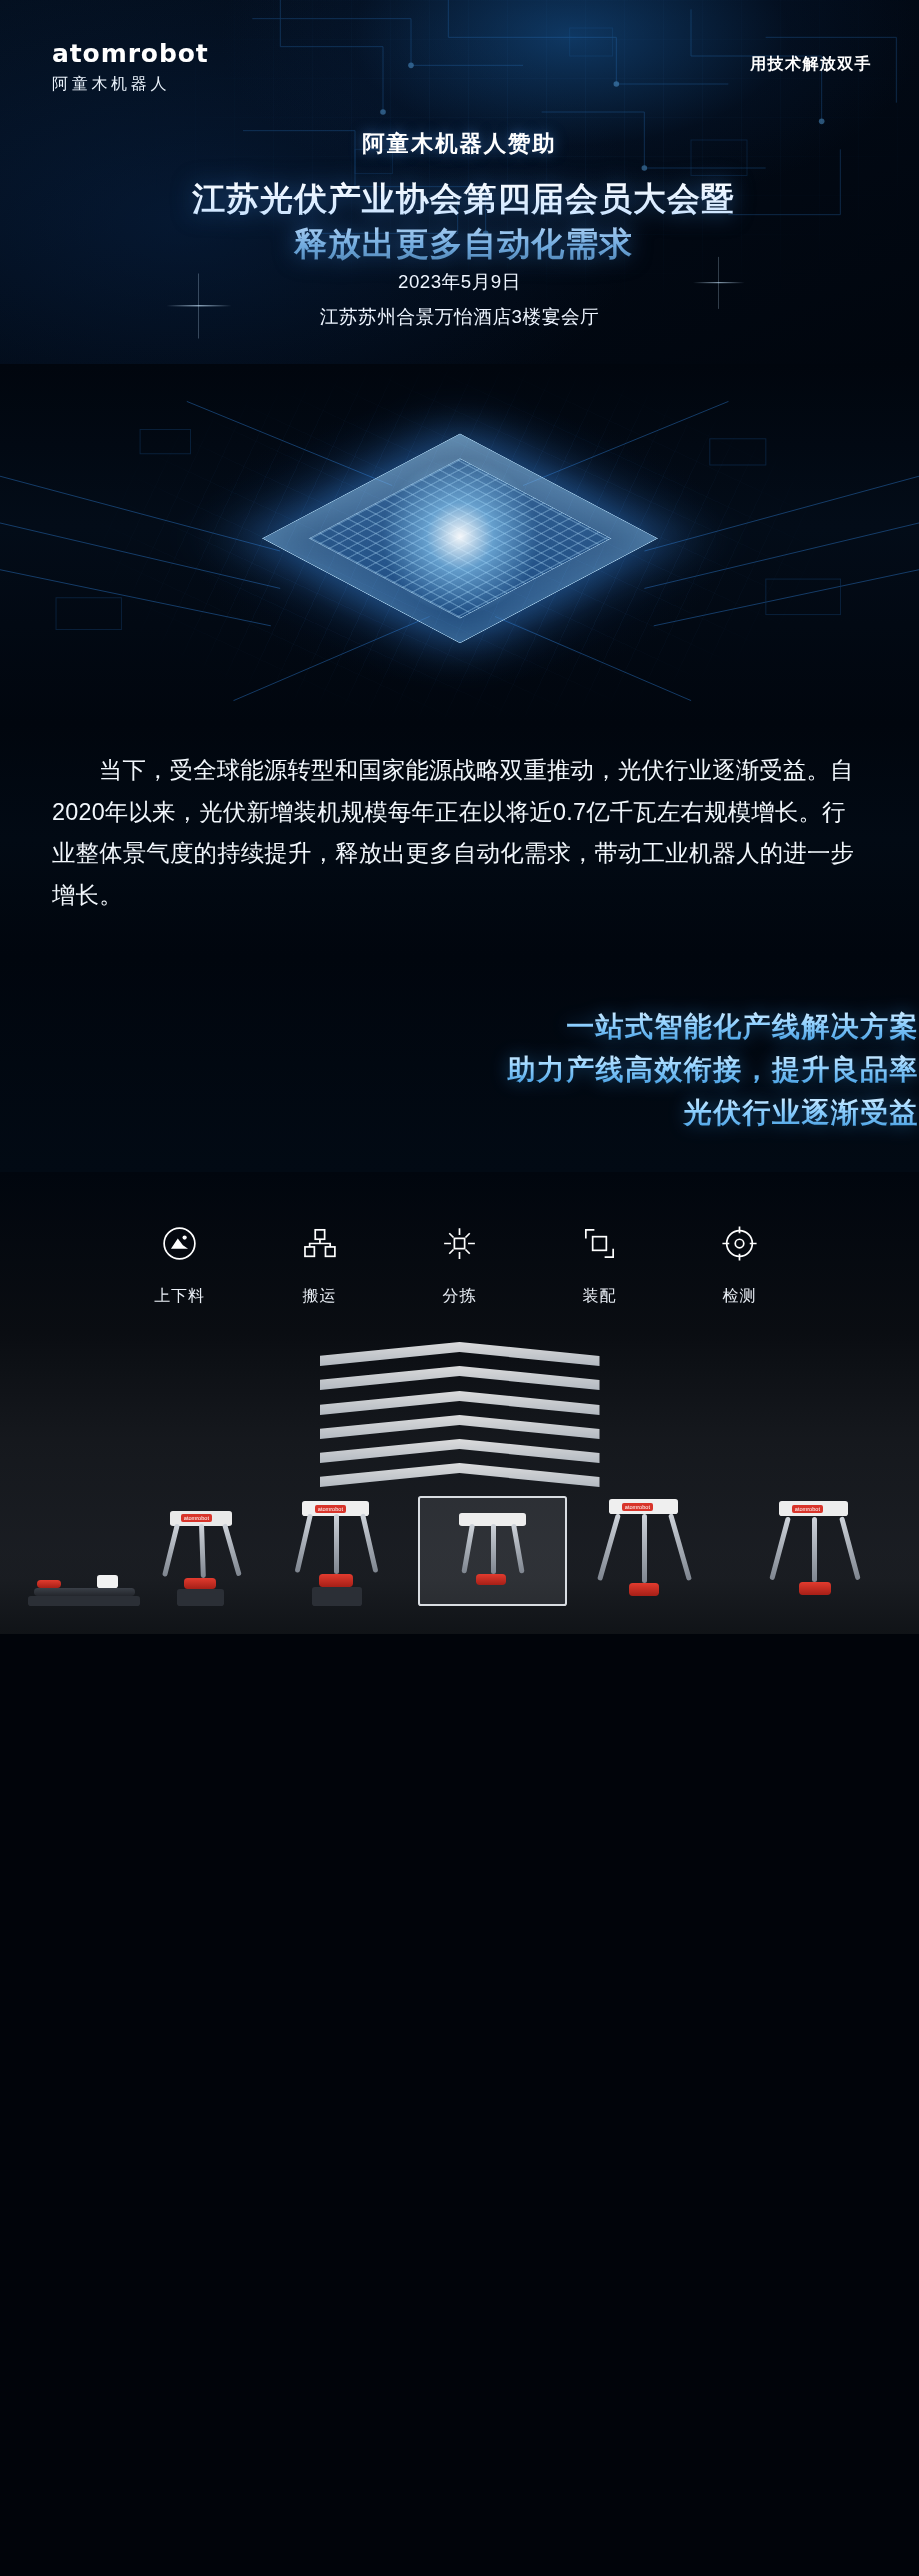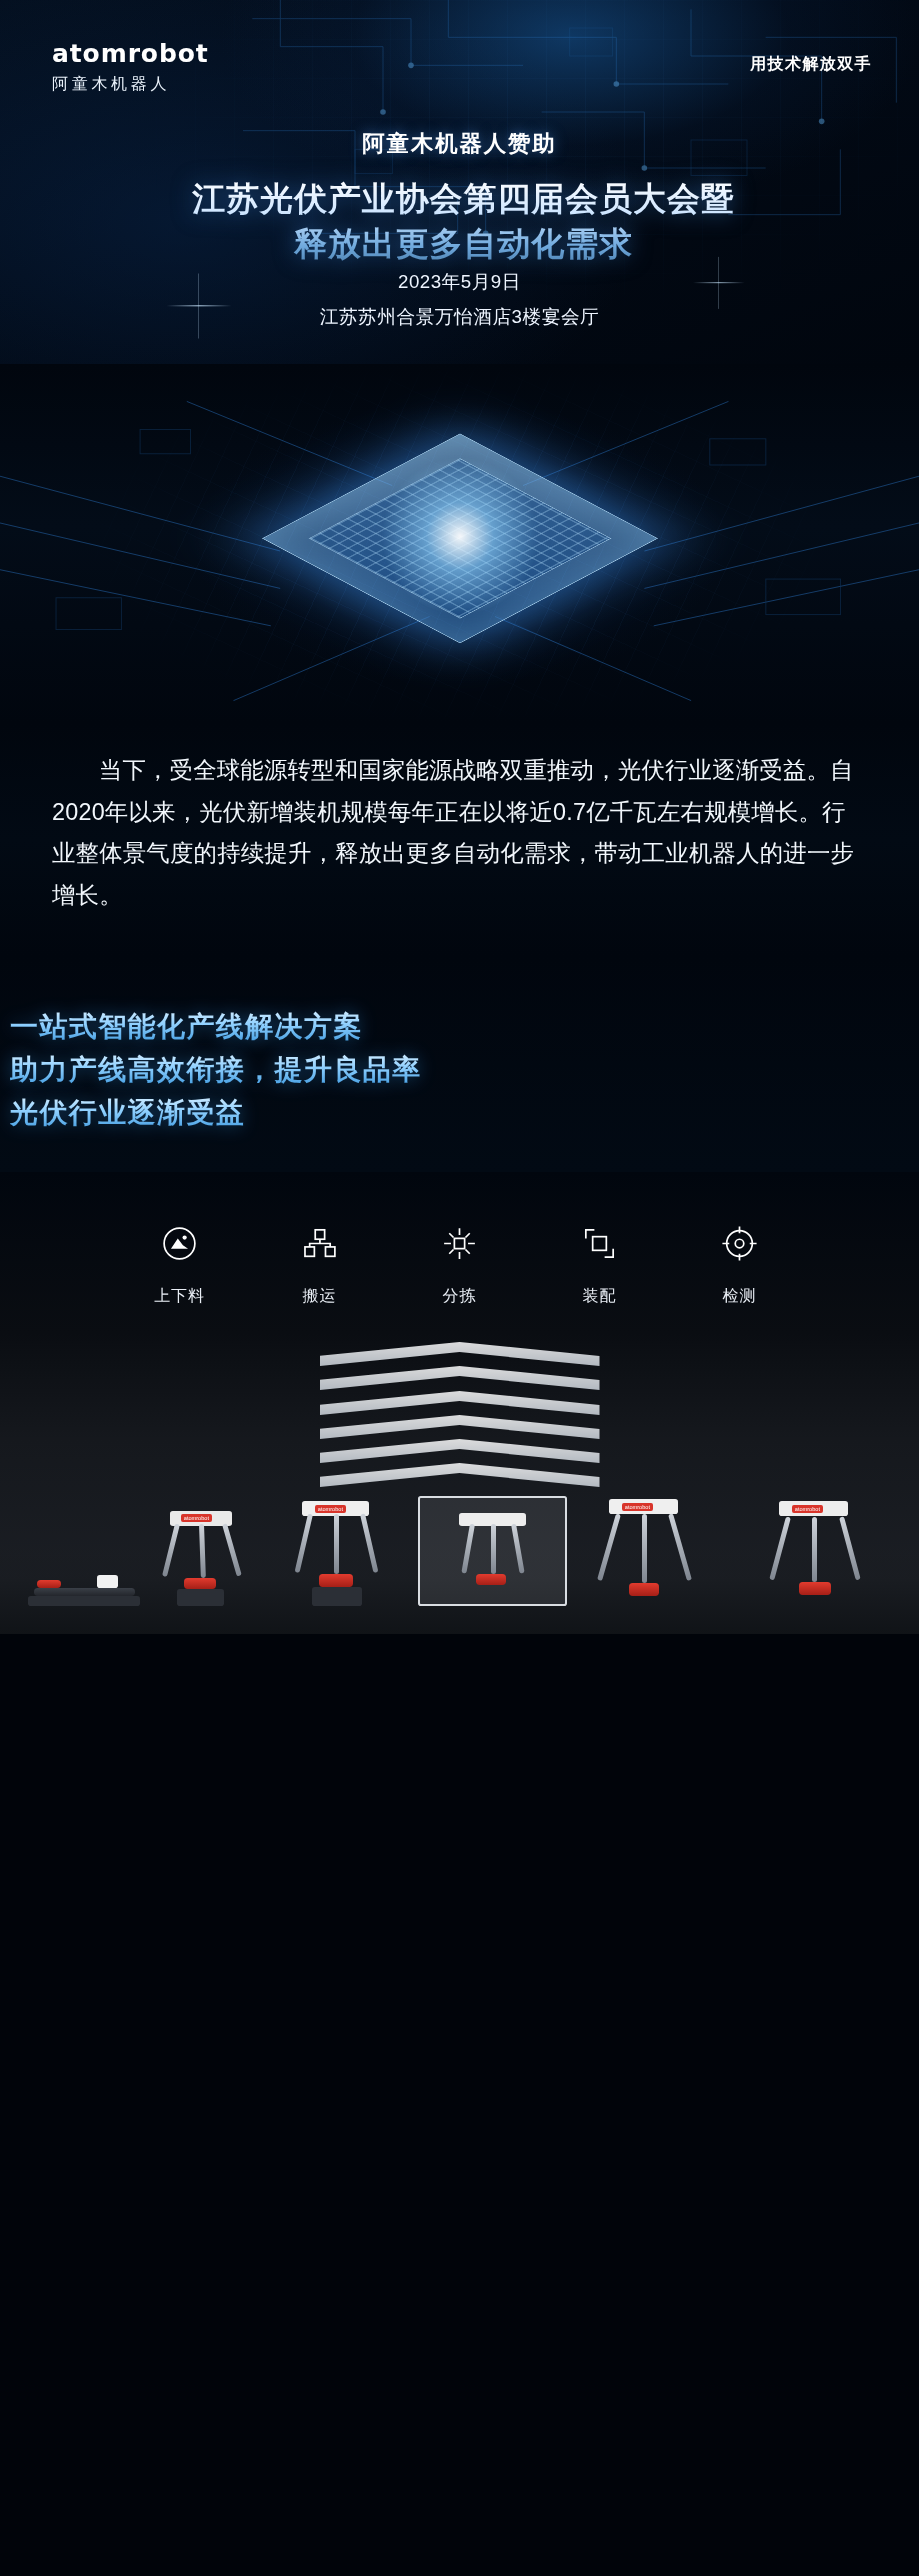--- a/index.html
+++ b/index.html
@@ -141,22 +141,22 @@
   }
   .para {
     font-size:23.4px; line-height:1.78; color:#f2f7fc;
     text-indent:2em; letter-spacing:0.2px;
     margin-bottom:1.9px;
   }
 
   
   .slogan-sec {
     position:relative;
-    padding:49px 0 37px 10px;
-    text-align:left;
+    padding:49px 0 37px 4px;
+    text-align:right;
     background:linear-gradient(180deg,#01060e 0%, #020a14 100%);
   }
   .slogan-line {
     font-size:28px; font-weight:bold; line-height:1.55; letter-spacing:1.4px;
     background:linear-gradient(180deg,#e8f6ff 0%, #8fd0ff 45%, #2f8fd8 100%);
     -webkit-background-clip:text; background-clip:text;
     -webkit-text-fill-color:transparent; color:transparent;
     filter:drop-shadow(0 0 9.3px rgba(50,150,240,0.45));
   }
 

